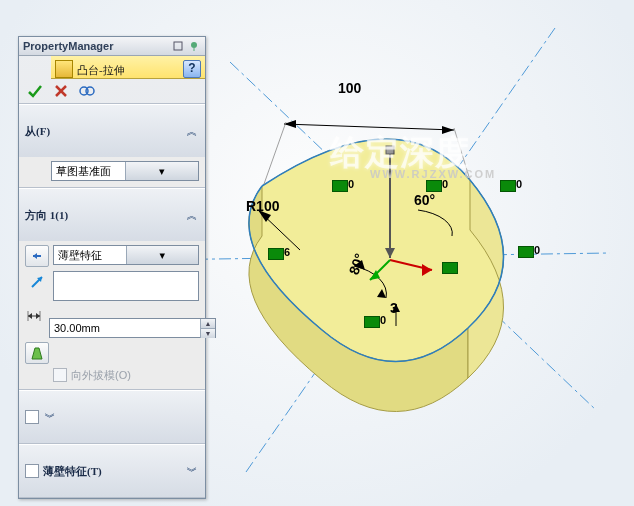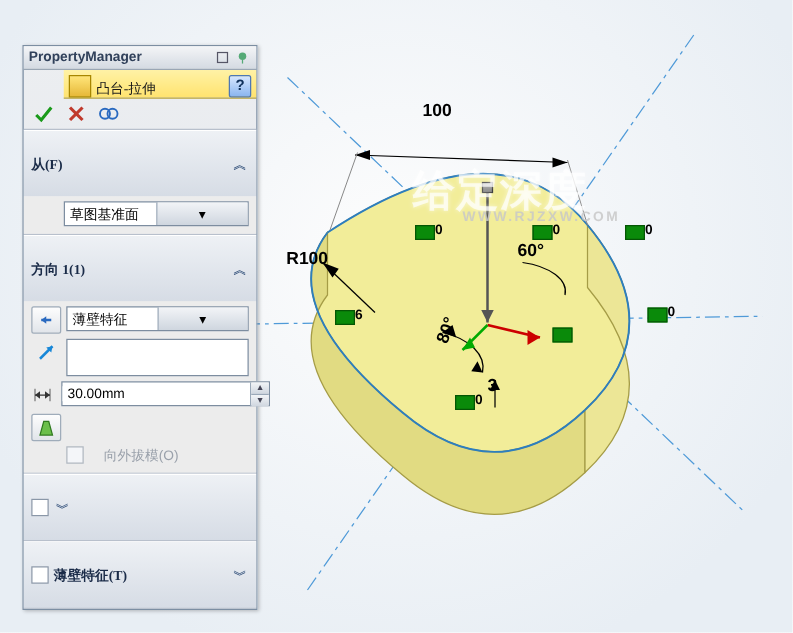--- a/index.html
+++ b/index.html
@@ -27,26 +27,26 @@
   .grp-ttl{flex:1;font:bold 11px "Microsoft YaHei";color:#1a2b48;}
   .chev{width:14px;height:14px;display:flex;align-items:center;justify-content:center;color:#32507a;}
   .grp-body{padding:4px 6px 6px 6px;background:#ececec;display:flex;flex-direction:column;gap:4px;}
   .row{display:flex;align-items:flex-start;gap:4px;}
   .ic{width:22px;height:20px;display:flex;align-items:center;justify-content:center;border:1px solid transparent;}
   .ic.btn{background:linear-gradient(#fdfdfd,#e1e5ea);border:1px solid #9facba;border-radius:2px;}
   .combo{flex:1;height:18px;background:#fff;border:1px solid #7d8da0;display:flex;align-items:center;}
   .combo span{flex:1;padding:0 4px;font:11px "Microsoft YaHei";}
   .combo .dd{width:14px;height:100%;border-left:1px solid #9aa8b8;background:linear-gradient(#f2f4f7,#cfd6df);display:flex;align-items:center;justify-content:center;}
   .selbox{flex:1;height:28px;background:#fff;border:1px solid #7d8da0;}
-  .num-in{flex:1;height:18px;background:#fff;border:1px solid #7d8da0;display:flex;align-items:center;}
+  .num-in{flex:1;height:18px;background:#fff;border:1px solid #7d8da0;display:flex;align-items:center;margin-top:13px;}
   .num-in input{flex:1;border:0;outline:0;font:11px Arial;padding:0 4px;}
   .spin{width:14px;display:flex;flex-direction:column;border-left:1px solid #9aa8b8;}
   .spin div{height:9px;background:linear-gradient(#f2f4f7,#cfd6df);display:flex;align-items:center;justify-content:center;font-size:7px;color:#445;}
   .spin div:first-child{border-bottom:1px solid #9aa8b8;}
-  .chk-row{display:flex;align-items:flex-start;gap:16px;padding-left:28px;color:#9aa1ab;}
+  .chk-row{display:flex;align-items:flex-start;gap:4px;padding-left:28px;color:#9aa1ab;}
   .chk{width:12px;height:12px;border:1px solid #b0b6bf;background:#f4f6f9;}
 </style>
 </head>
 <body>
 
 <div class="viewport">
 
   <svg class="scene" viewBox="0 0 634 506">
 
     <line x1="150" y1="260" x2="610" y2="253" stroke="#4f9ad8" stroke-width="1" stroke-dasharray="12 4 3 4"></line>
@@ -84,21 +84,21 @@
 
     <line x1="390" y1="150" x2="390" y2="258" stroke="#555" stroke-width="2"></line>
     <rect x="386" y="146" width="8" height="8" fill="#888" stroke="#333"></rect>
     <polygon points="390,258 385,248 395,248" fill="#555"></polygon>
 
     <line x1="396" y1="304" x2="396" y2="326" stroke="#000"></line>
     <polygon points="396,304 392,312 400,312" fill="#000"></polygon>
   </svg>
 
   <div class="dim-label" style="left:338px;top:80px;">100</div>
-  <div class="dim-label" style="left:229px;top:198px;text-align:right;">R100</div>
+  <div class="dim-label" style="left:246px;top:198px;text-align:right;">R100</div>
   <div class="dim-label" style="left:346px;top:256px;transform:rotate(-70deg);">80°</div>
   <div class="dim-label" style="left:414px;top:192px;">60°</div>
   <div class="dim-label" style="left:390px;top:300px;">3</div>
 
   <div class="rel-tag" style="left:332px;top:180px;"></div>
   <div class="rel-txt" style="left:348px;top:178px;">0</div>
   <div class="rel-tag" style="left:426px;top:180px;"></div>
   <div class="rel-txt" style="left:442px;top:178px;">0</div>
   <div class="rel-tag" style="left:500px;top:180px;"></div>
   <div class="rel-txt" style="left:516px;top:178px;">0</div>

